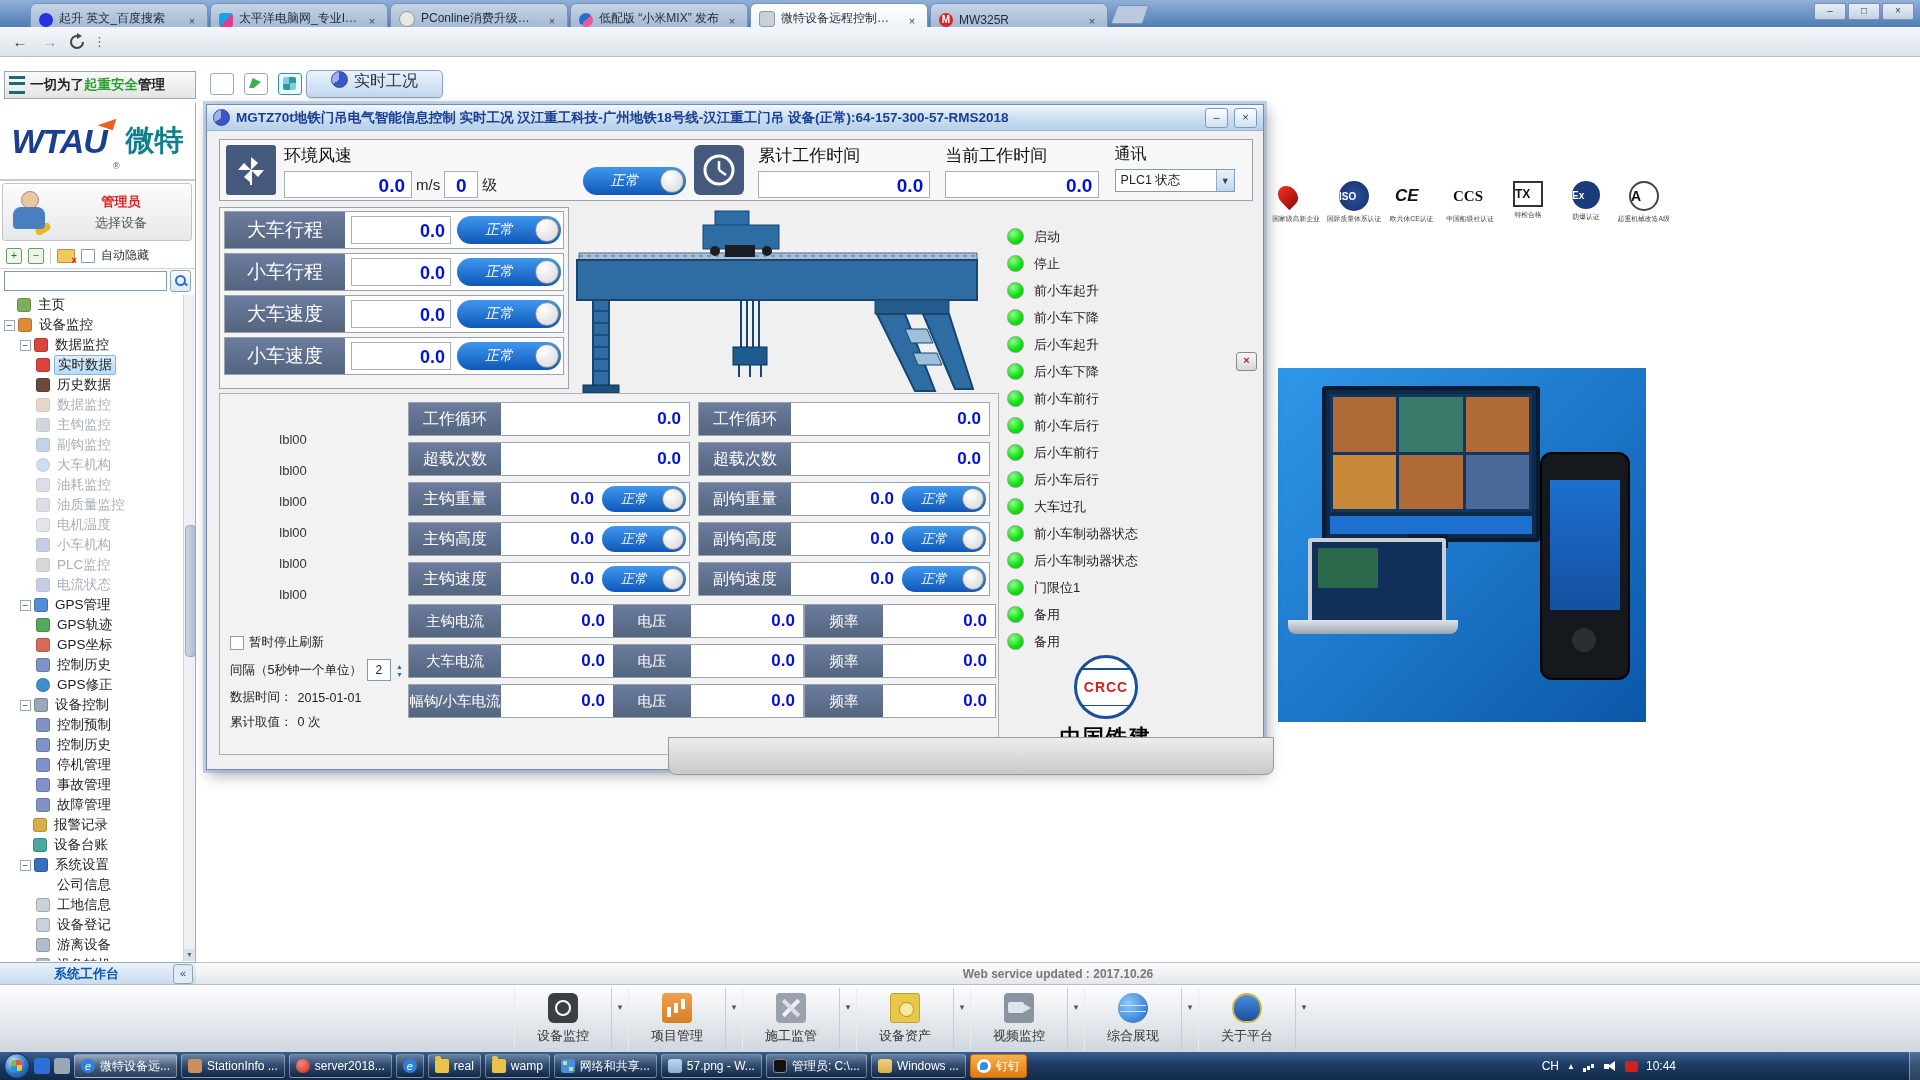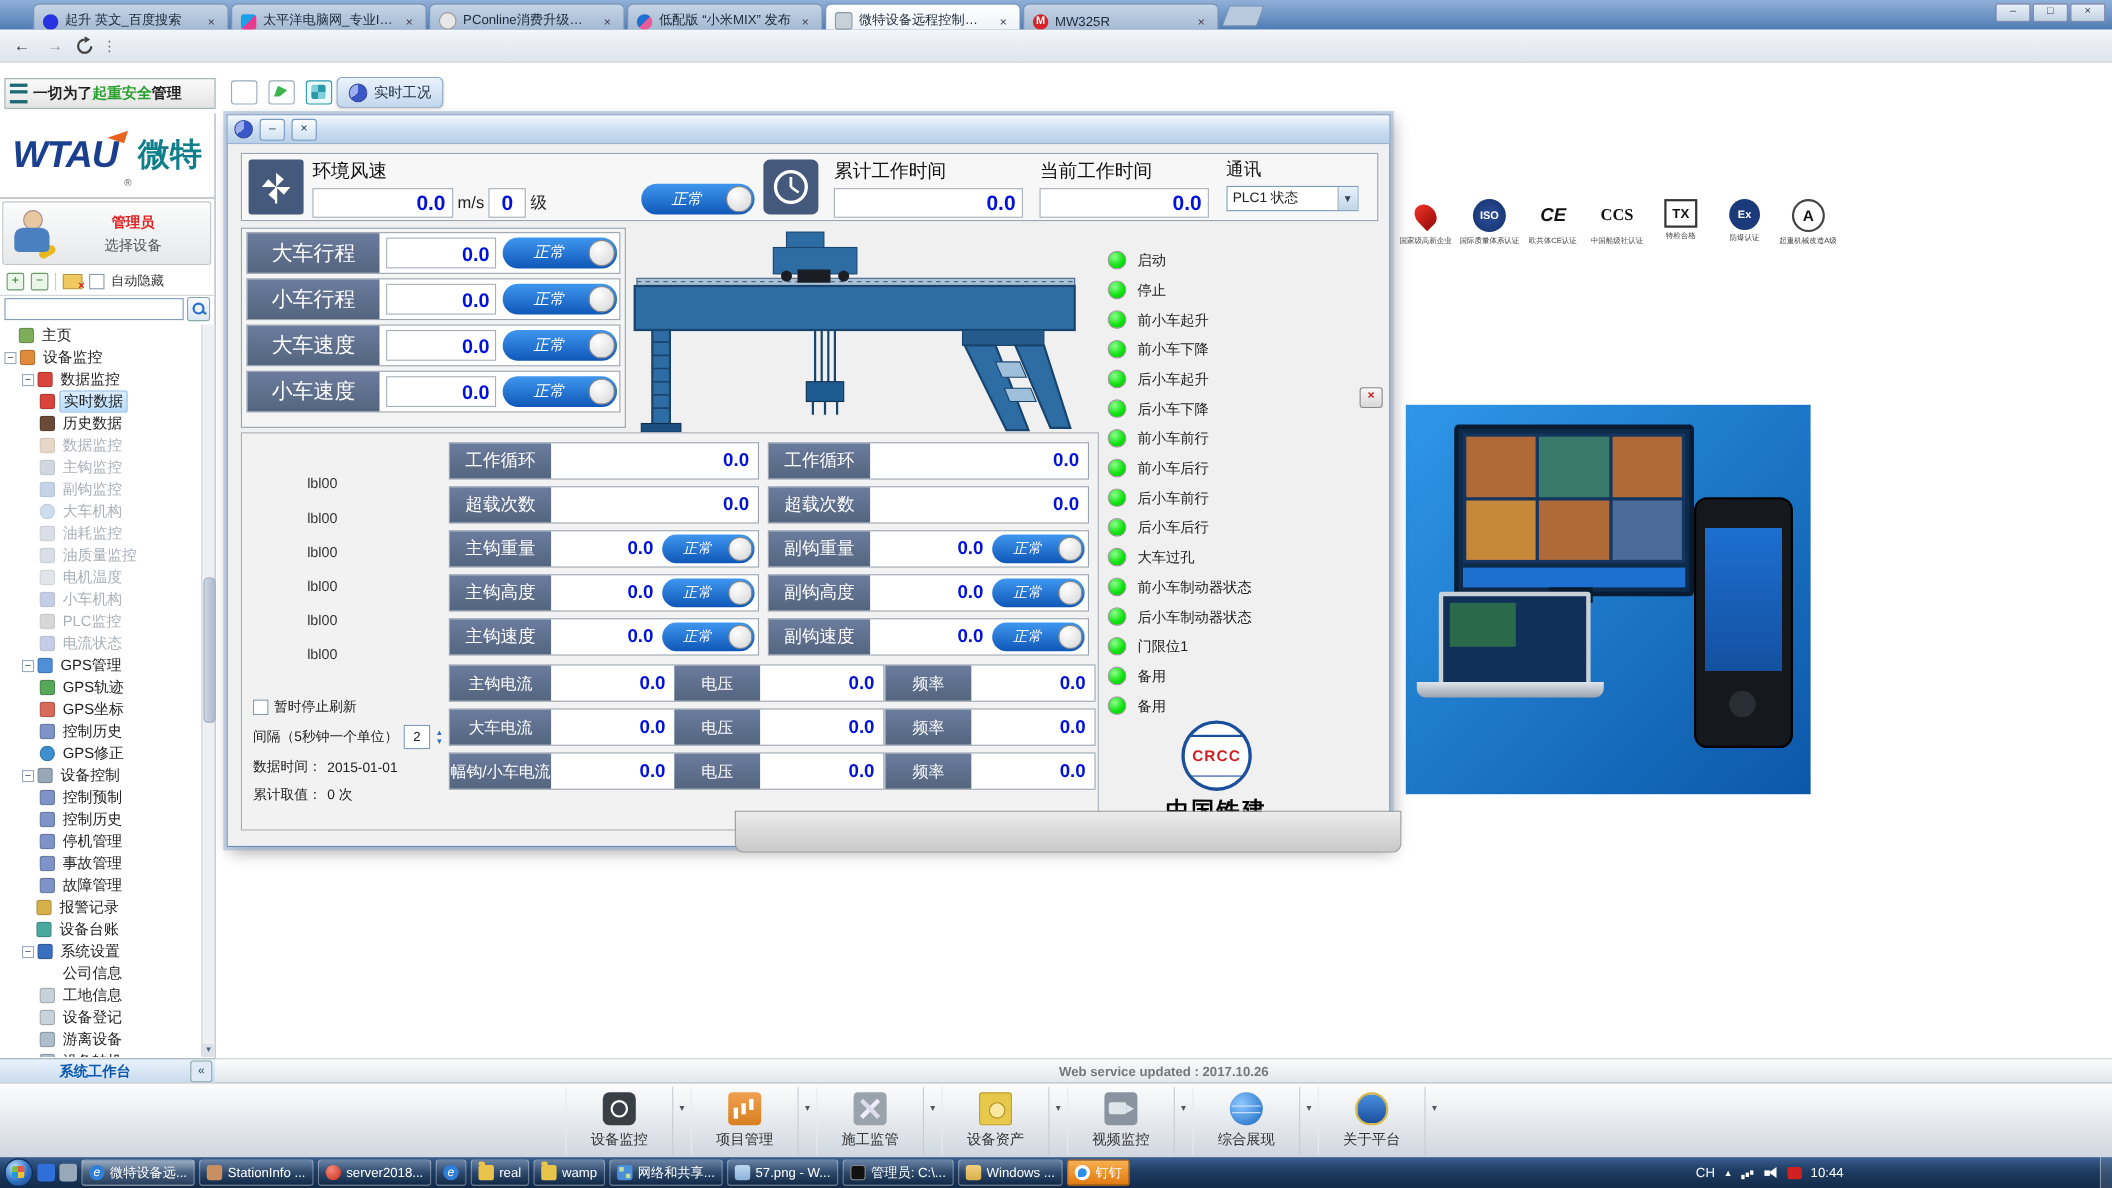--- a/index.html
+++ b/index.html
@@ -48,23 +48,23 @@
   .hamb::before{content:"";position:absolute;left:0;top:3px;width:100%;height:3px;background:#1a6a74}
   .brandtxt{font-size:13.5px;font-weight:bold;color:#222;white-space:nowrap}
   .brandtxt .grn{color:#2aa12e}
   .appicns{position:absolute;left:210px;top:16px;display:flex;gap:10px;align-items:center}
   .aicn{width:22px;height:20px;border:1px solid #9ab;border-radius:3px;background:#fff;position:relative}
   .aicn.edit{background:#fff}.aicn.edit::before{content:"";position:absolute;left:4px;top:4px;width:12px;height:10px;
     background:linear-gradient(135deg,#3bb54a 60%,#1a8a2a);clip-path:polygon(0 100%,30% 0,100% 40%,40% 100%)}
   .aicn.grid{background:#eafafa;border-color:#2a9aa8}
   .aicn.grid::before{content:"";position:absolute;left:4px;top:3px;width:13px;height:13px;
     background:conic-gradient(#2a9aa8 0 25%,#7fd0da 0 50%,#2a9aa8 0 75%,#7fd0da 0);border-radius:2px}
-  .rttab{position:absolute;left:306px;top:13px;height:26px;padding:0 10px;border:1px solid #8aa5c4;
-    border-radius:5px;background:linear-gradient(#e9f2fb,#c3d8ee);display:flex;align-items:center;gap:6px;
-    font-size:13px;color:#234;box-shadow:0 1px 2px rgba(0,0,0,.15)}
+  .rttab{position:absolute;left:306px;top:13px;height:26px;padding:0 24px;border:1px solid #8aa5c4;
+    border-radius:5px;background:linear-gradient(#e9f2fb,#c3d8ee);display:flex;gap:6px;
+    font-size:16px;color:#234;box-shadow:0 1px 2px rgba(0,0,0,.15)}
   .pieicn{width:15px;height:15px;border-radius:50%;background:conic-gradient(#3a57c8 0 65%,#9fb0ee 0 100%);border:1px solid #334a9a}
   
   .sidebar{position:absolute;left:0;top:103px;width:196px;height:859px;background:#fff;border-right:1px solid #aab;box-sizing:border-box}
   .slogo{position:absolute;left:0;top:0;width:100%;height:76px;border-bottom:2px solid #c8ccd0;
     display:flex;align-items:center;justify-content:center;gap:6px}
   .wtauword{font-size:34px;font-weight:bold;font-style:italic;color:#1b3f8f;letter-spacing:-1px;position:relative}
   .wtauword::after{content:"";position:absolute;right:-8px;top:-6px;border-left:16px solid transparent;
     border-bottom:12px solid #e8641e;transform:rotate(18deg)}
   .reg{font-size:9px;color:#555;align-self:flex-end;margin-bottom:8px}
   .weite{font-size:29px;font-weight:bold;color:#0f7f8c}
@@ -186,21 +186,21 @@
   .tico.net::before{content:"";position:absolute;left:0;bottom:0;width:3px;height:4px;background:#fff;box-shadow:4px -2px 0 #fff,8px -4px 0 #fff}
   .tico.vol::before{content:"";position:absolute;left:0;top:3px;width:5px;height:5px;background:#fff}
   .tico.vol::after{content:"";position:absolute;left:4px;top:0;border-top:5.5px solid transparent;border-bottom:5.5px solid transparent;border-right:7px solid #fff}
   .tico.alert{background:#d02020;border-radius:2px}
   .trayclock{font-size:12px;margin-right:240px}
   .showdesk{position:absolute;right:0;top:0;width:10px;height:28px;background:rgba(255,255,255,.12);border-left:1px solid rgba(255,255,255,.4)}
   
   .mainarea{position:absolute;left:197px;top:103px;width:1723px;height:859px;background:#fff;overflow:hidden}
   .certs{position:absolute;left:1075px;top:78px;display:flex;gap:10px}
   .cert{width:48px;display:flex;flex-direction:column;align-items:center;gap:2px}
-  .cbadge{width:34px;height:30px;display:flex;align-items:center;justify-content:center;font-weight:bold;color:#111}
+  .cbadge{width:34px;height:30px;display:flex;align-items:center;font-weight:bold;color:#111}
   .clabel{font-size:8px;color:#444;text-align:center;white-space:nowrap;transform:scale(.85)}
   .flame-icon::before{content:"";width:18px;height:22px;background:linear-gradient(#e83020,#a01010);border-radius:50% 50% 50% 0;transform:rotate(-45deg)}
   .iso-icon{background:radial-gradient(circle,#2a4f9a,#16306a);border-radius:50%;width:30px;height:30px;color:#fff;font-size:10px}
   .ce-icon .cmark{font-size:17px;font-style:italic}
   .ccs-icon .cmark{font-size:15px;font-family:"Liberation Serif","DejaVu Serif",serif}
   .tx-icon{border:2px solid #333;width:26px;height:22px;font-size:12px}
   .ex-icon{background:#1a3a7a;border-radius:50%;width:28px;height:28px;color:#fff;font-size:10px}
   .a-icon{border:2px solid #444;border-radius:50%;width:26px;height:26px;font-size:14px}
   .poster{position:absolute;left:1081px;top:265px;width:368px;height:354px;
     background:linear-gradient(135deg,#2f97e8,#0b57a8)}
@@ -724,20 +724,21 @@
       </div>
     <div class="p-phone"></div>
   </div>
 </div>
 <div class="behindbar"></div>
 <div class="floatclose"></div>
 
 <div class="dialog">
   <div class="dtitle">
     <span class="pieicn"></span>
+    <span class="dtitletxt">MGTZ70t地铁门吊电气智能信息控制 实时工况 汉江重工科技-广州地铁18号线-汉江重工门吊 设备(正常):64-157-300-57-RMS2018</span>
     <span class="dbtn min"></span>
     <span class="dbtn close"></span>
   </div>
   <div class="dbody">
 
     <div class="ipanel">
       <span class="darkicn">
         <svg width="34" height="34" viewBox="0 0 34 34">
           <g fill="#fff">
               <path d="M17 17 L17 4 L24 10 Z"></path>

